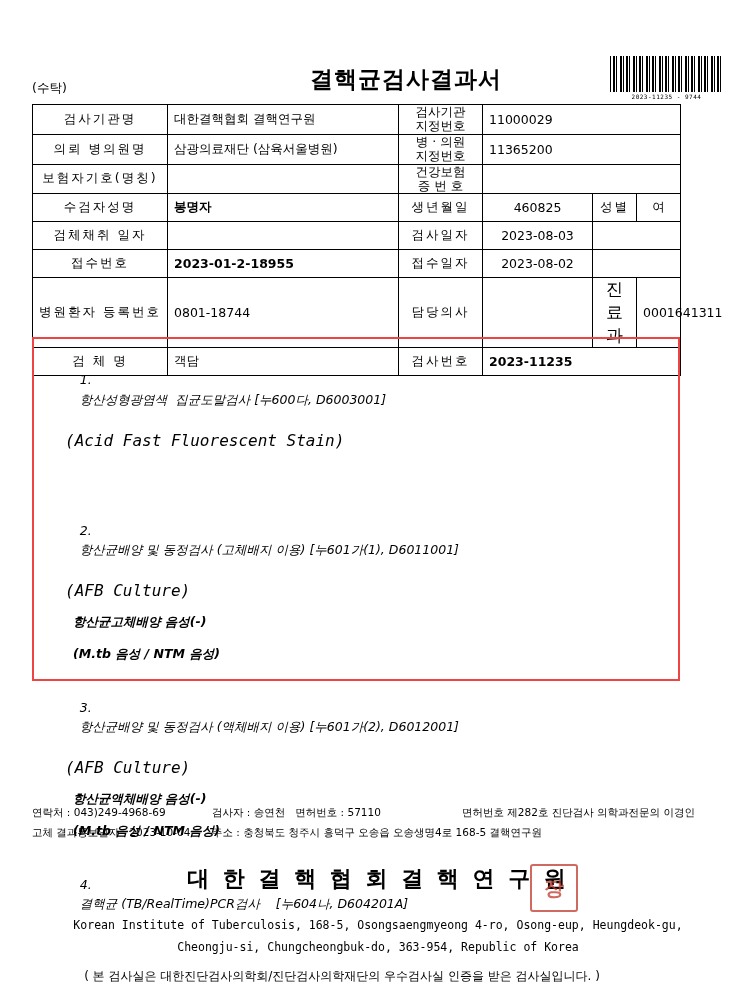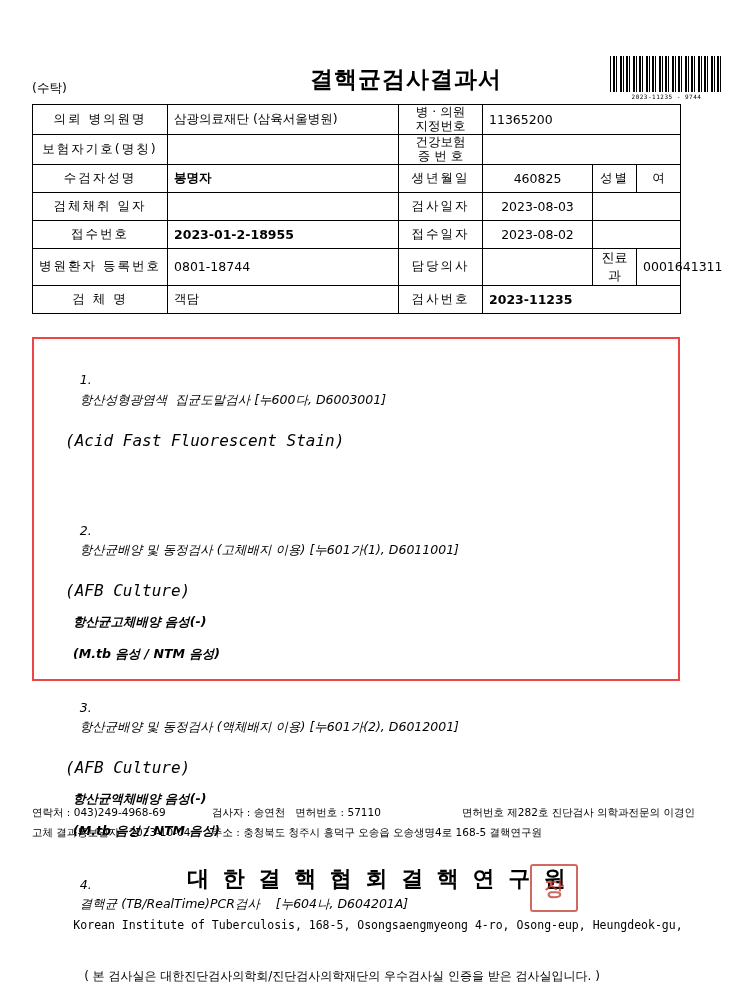--- a/index.html
+++ b/index.html
@@ -219,20 +219,26 @@
     <colgroup>
       <col style="width:135px">
       <col style="width:231px">
       <col style="width:84px">
       <col style="width:110px">
       <col style="width:44px">
       <col style="width:44px">
     </colgroup>
     <tbody>
       <tr>
+        <td class="lbl">검사기관명</td>
+        <td class="val">대한결핵협회 결핵연구원</td>
+        <td class="lbl2">검사기관<br>지정번호</td>
+        <td class="val" colspan="3">11000029</td>
+      </tr>
+      <tr>
         <td class="lbl">의뢰 병의원명</td>
         <td class="val">삼광의료재단 (삼육서울병원)</td>
         <td class="lbl2">병 · 의원<br>지정번호</td>
         <td class="val" colspan="3">11365200</td>
       </tr>
       <tr>
         <td class="lbl">보험자기호(명칭)</td>
         <td class="val"></td>
         <td class="lbl2">건강보험<br>증 번 호</td>
         <td class="val" colspan="3"></td>
@@ -257,21 +263,21 @@
         <td class="val bold">2023-01-2-18955</td>
         <td class="lbl">접수일자</td>
         <td class="valc">2023-08-02</td>
         <td class="valc" colspan="2"></td>
       </tr>
       <tr>
         <td class="lbl">병원환자 등록번호</td>
         <td class="val">0801-18744</td>
         <td class="lbl">담당의사</td>
         <td class="valc"></td>
-        <td class="lbl" style="font-size:13px;letter-spacing:0">진료과</td>
+        <td class="lbl" style="font-size:17px;letter-spacing:0">진료과</td>
         <td class="small">0001641311</td>
       </tr>
       <tr>
         <td class="lbl">검 체 명</td>
         <td class="val">객담</td>
         <td class="lbl">검사번호</td>
         <td class="val bold" colspan="3">2023-11235</td>
       </tr>
     </tbody>
   </table>
@@ -351,17 +357,18 @@
         <span>충청북도 청주시 흥덕구 오송읍 오송생명4로 168-5 결핵연구원</span>
       </div>
     </div>
   </div>
 
   <div class="org">대 한 결 핵 협 회   결 핵 연 구 원</div>
   <div class="stamp">장</div>
 
   <div class="addr">
     <div>Korean Institute of Tuberculosis, 168-5, Osongsaengmyeong 4-ro, Osong-eup, Heungdeok-gu,</div>
+    <div>Cheongju-si, Chungcheongbuk-do, 363-954, Republic of Korea</div>
   </div>
 
   <div class="note">( 본 검사실은 대한진단검사의학회/진단검사의학재단의 우수검사실 인증을 받은 검사실입니다. )</div>
 
 </div>
 
 </body></html>

